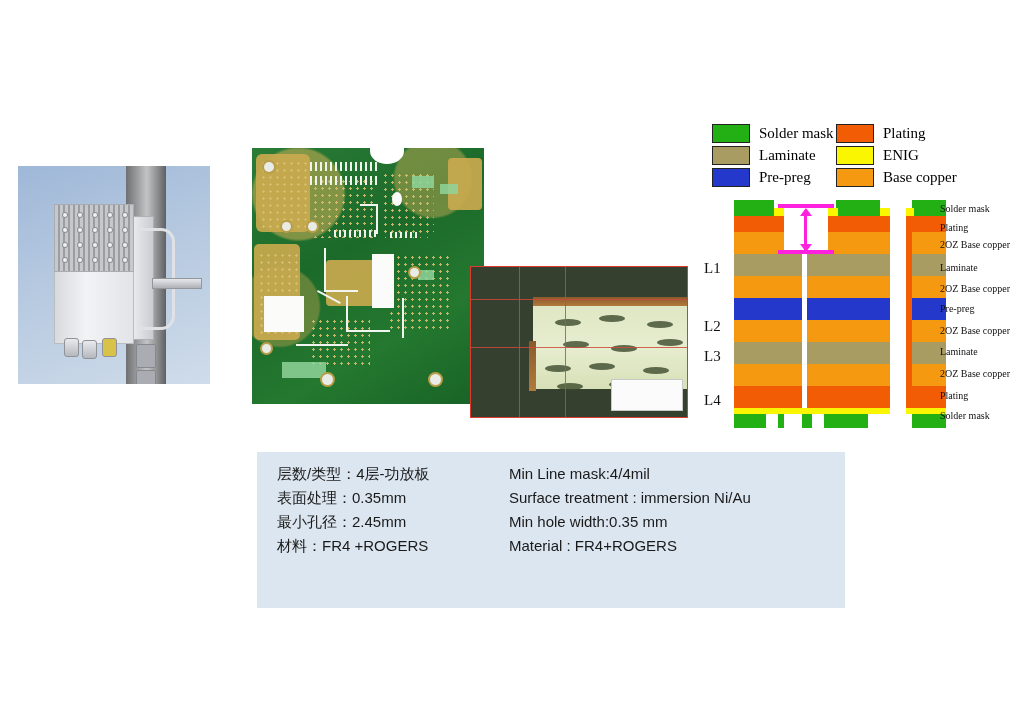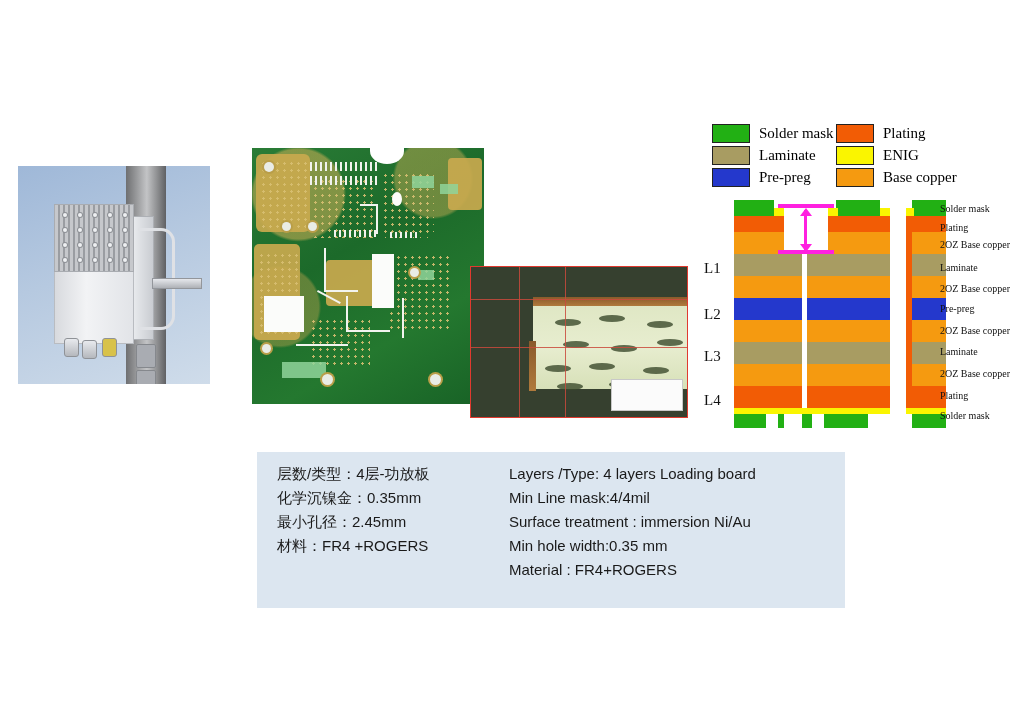--- a/index.html
+++ b/index.html
@@ -280,44 +280,43 @@
       <div class="layer" style="left: 212px; top: 0px; width: 34px; height: 16px; background: rgb(34, 176, 20);"></div>
       <div class="layer" style="left: 206px; top: 8px; width: 8px; height: 8px; background: rgb(250, 245, 0);"></div>
       <div class="layer" style="left: 206px; top: 208px; width: 40px; height: 6px; background: rgb(250, 245, 0);"></div>
       <div class="layer" style="left: 212px; top: 214px; width: 34px; height: 14px; background: rgb(34, 176, 20);"></div>
       <div class="magbar" style="left: 78px; top: 4px; width: 56px; height: 4px; background: rgb(255, 32, 224);"></div>
       <div class="magbar" style="left: 78px; top: 50px; width: 56px; height: 4px; background: rgb(255, 32, 224);"></div>
       <div class="magarrow" style="left: 104px; top: 10px; height: 40px; background: rgb(255, 32, 224);"></div>
       <div class="ahead" style="left: 99.5px; top: 8px; border-bottom: 8px solid rgb(255, 32, 224);"></div>
       <div class="ahead" style="left: 99.5px; top: 44px; border-top: 8px solid rgb(255, 32, 224);"></div>
       <div class="llabel" style="left: 4px; top: 60px;">L1</div>
-      <div class="llabel" style="left: 4px; top: 106px;">L2</div>
+      <div class="llabel" style="left: 4px; top: 118px;">L2</div>
       <div class="llabel" style="left: 4px; top: 148px;">L3</div>
       <div class="llabel" style="left: 4px; top: 192px;">L4</div>
       <div class="rlabel" style="top: 3px;">Solder mask</div>
       <div class="rlabel" style="top: 22px;">Plating</div>
       <div class="rlabel" style="top: 39px;">2OZ Base copper</div>
       <div class="rlabel" style="top: 62px;">Laminate</div>
       <div class="rlabel" style="top: 83px;">2OZ Base copper</div>
       <div class="rlabel" style="top: 103px;">Pre-preg</div>
       <div class="rlabel" style="top: 125px;">2OZ Base copper</div>
       <div class="rlabel" style="top: 146px;">Laminate</div>
       <div class="rlabel" style="top: 168px;">2OZ Base copper</div>
       <div class="rlabel" style="top: 190px;">Plating</div>
       <div class="rlabel" style="top: 210px;">Solder mask</div>
     </div>
 </div>
 
 <div class="abs" id="infobox" style="background: rgb(220, 230, 240);">
   <div class="info-col" id="info-cn">
       <div class="info-line">层数/类型：4层-功放板</div>
-      <div class="info-line">化学沉镍金：0.35mm</div>
+      <div class="info-line">表面处理：0.35mm</div>
       <div class="info-line">最小孔径：2.45mm</div>
       <div class="info-line">材料：FR4 +ROGERS</div>
     </div>
   <div class="info-col" id="info-en">
-      <div class="info-line">Layers /Type:  4 layers   Loading board</div>
       <div class="info-line">Min  Line mask:4/4mil</div>
       <div class="info-line">Surface treatment : immersion Ni/Au</div>
       <div class="info-line">Min hole width:0.35 mm</div>
       <div class="info-line">Material : FR4+ROGERS</div>
     </div>
 </div>
 
 </body></html>

